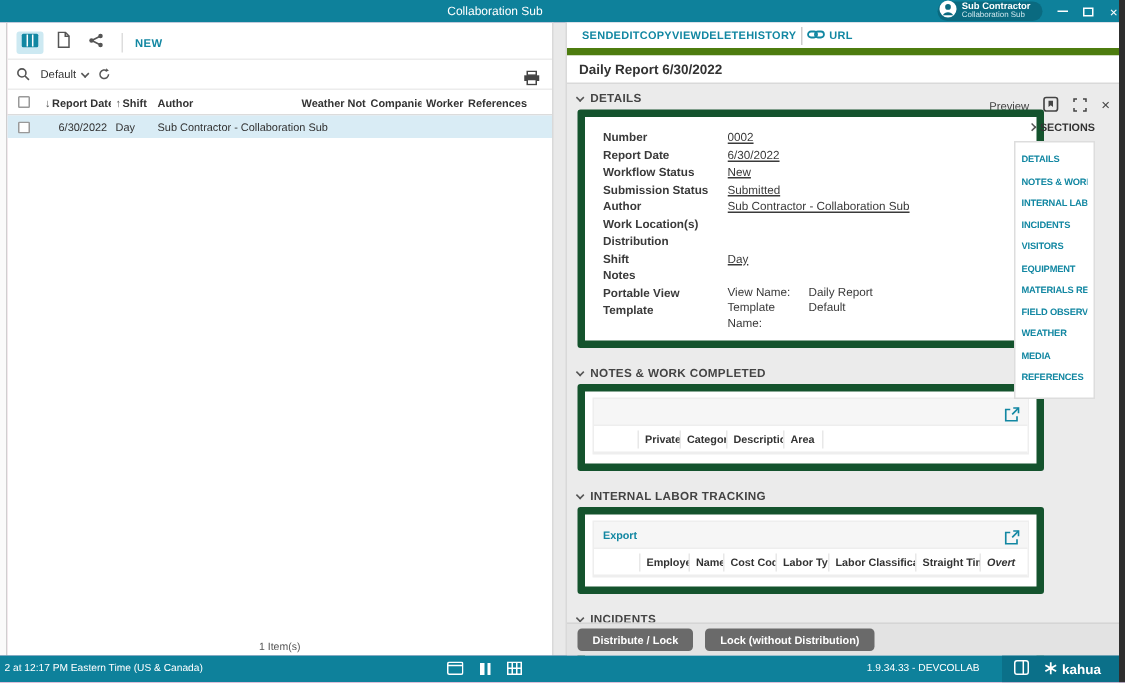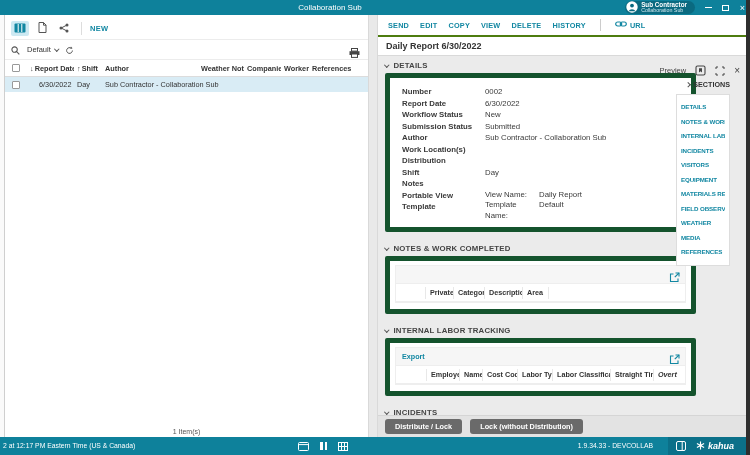--- a/index.html
+++ b/index.html
@@ -50,41 +50,41 @@
   .gc-weather { width:46px; } .gc-comp { width:37px; } .gc-work { width:28px; } .gc-ref { width:46px; }
   .checkbox { width:8px; height:8px; border:1px solid #999; background:#fff; border-radius:1px; }
   .sort-arrow { color:#555; margin-right:1px; }
   .items-count { position:absolute; bottom:2px; left:0; right:0; text-align:center; font-size:7px; color:#555; }
 
   
   .splitter { width:10px; background:#e9e9e9; border-left:1px solid #d9d9d9; border-right:1px solid #d9d9d9; }
 
   
   .detail-panel { flex:1; display:flex; flex-direction:column; background:#ebebeb; position:relative; border-right:4px solid #2e2e2e; }
-  .action-bar { height:22px; background:#fff; border-bottom:2px solid #4d7c0f; display:flex; align-items:center;
-    padding:0 10px; gap:11px; }
+  .action-bar { height:22px; background:#fff; border-bottom:5px solid #4d7c0f; display:flex; align-items:center;
+    padding:0 10px; }
   .action-link { color:#1287a2; font-size:7.3px; font-weight:bold; letter-spacing:.2px; }
   .ab-divider { width:1px; height:12px; background:#ccc; margin:0 3px; }
   .url-link { display:flex; align-items:center; gap:3px; }
   .title-bar { height:19px; background:#fff; border-bottom:1px solid #d9d9d9; display:flex; align-items:center;
     padding:0 8px; position:relative; }
   .detail-title { font-size:9px; font-weight:bold; color:#333; }
   .title-right { position:absolute; right:6px; top:0; height:19px; display:flex; align-items:center; gap:9px;margin-top:24px; }
   .preview-label { font-size:7.5px; color:#444; }
   .close-x { font-size:10px; color:#444; line-height:10px; }
 
   .detail-body { flex:1; position:relative; overflow:hidden; }
   .detail-main { position:absolute; left:7px; top:2px; width:311px; }
   .sec-heading { display:flex; align-items:center; gap:5px; height:15px; font-size:7.8px; font-weight:bold;
     color:#444; letter-spacing:.2px; }
   .card { background:#fff; border:5px solid #14532d; border-radius:2px; }
   .details-card { padding:8px 0 6px 12px; }
   .field { display:flex; line-height:11.5px; font-size:7.8px; color:#3a3a3a; }
   .field-label { width:83px; font-weight:bold; flex-shrink:0; }
-  .field-value { flex:1; white-space:nowrap; overflow:hidden; }
+  .field-value { flex:1; white-space:nowrap; overflow:hidden;text-decoration:underline; }
   .pvt-rows { flex:1; }
   .pvt-row { display:flex; line-height:10.5px; }
   .pvt-label { width:54px; flex-shrink:0; }
   .sec-gap { height:9px; }
 
   .mini-toolbar { height:18px; display:flex; align-items:center; background:#f6f6f6; border-bottom:1px solid #eee;
     padding:0 6px; position:relative; }
   .export-link { color:#1287a2; font-size:7.2px; font-weight:bold; }
   .popout { position:absolute; right:5px; top:3px; }
   .mini-head { display:flex; height:18px; align-items:center; font-size:7.2px; font-weight:bold; color:#333;
@@ -108,21 +108,21 @@
 
   
   .statusbar { position:absolute; left:0; bottom:0; width:750px; height:18px; background:#0e819b; color:#fff; }
   .sb-left { position:absolute; left:3px; top:0; height:18px; line-height:18px; font-size:6.8px; }
   .sb-icons { position:absolute; left:298px; top:0; height:18px; display:flex; align-items:center; gap:11px; }
   .pause-icon { display:flex; gap:2px; }
   .pause-icon span { width:2.5px; height:8px; background:#fff; display:inline-block; }
   .sb-version { position:absolute; right:97px; top:0; height:18px; line-height:18px; font-size:6.8px; }
   .sb-brand-zone { position:absolute; right:0; top:0; height:18px; width:82px; background:#0b7089;
     display:flex; align-items:center; gap:10px; padding-left:8px; }
-  .brand { display:flex; align-items:center; gap:3px; font-size:9px; font-weight:bold; color:#fff;font-style:italic; }
+  .brand { display:flex; align-items:center; gap:3px; font-size:9px; font-weight:bold; color:#fff; }
 
   .right-edge { position:absolute; right:0; top:0; width:4px; height:455px; background:#2e2e2e; z-index:9; }
 </style>
 </head>
 <body>
 
 <div class="app">
 
   <div class="topbar">
     <div class="topbar-title">Collaboration Sub</div>

